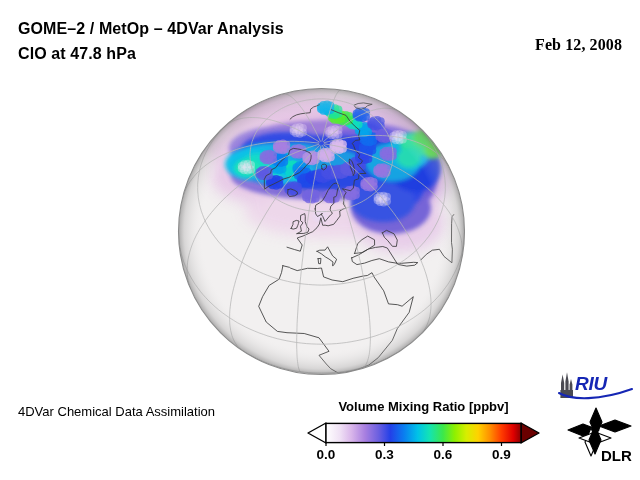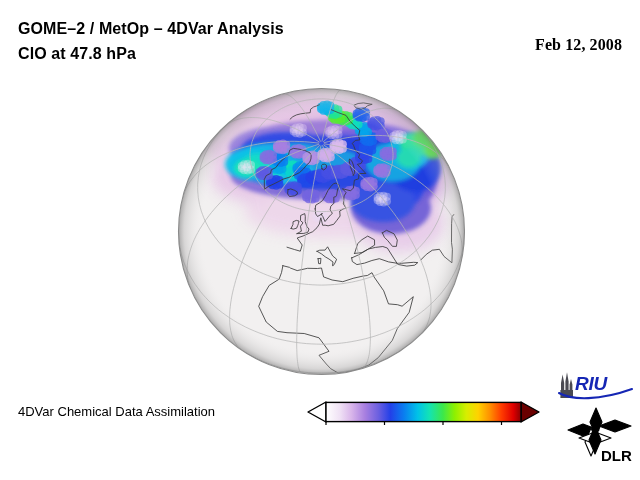--- a/index.html
+++ b/index.html
@@ -672,20 +672,21 @@
 
     <circle cx="144.5" cy="159.5" r="143" fill="none" stroke="#8a8a8a" stroke-width="1.1"></circle>
   </svg>
 </div>
 
 <div id="footer-credits">
   <div class="credit-line">4DVar Chemical Data Assimilation</div>
 </div>
 
 <div id="colorbar-block">
+  <div id="colorbar-title">Volume Mixing Ratio [ppbv]</div>
 
   <svg id="colorbar-svg" viewBox="0 0 235 26">
     <defs>
       <linearGradient id="cbGrad" x1="0%" y1="0%" x2="100%" y2="0%">
           <stop offset="0%" stop-color="#ffffff"></stop>
           <stop offset="7.000000000000001%" stop-color="#f0e2f5"></stop>
           <stop offset="13%" stop-color="#d9b6ea"></stop>
           <stop offset="20%" stop-color="#a87fe0"></stop>
           <stop offset="27%" stop-color="#6a5fe0"></stop>
           <stop offset="33%" stop-color="#2340e8"></stop>
@@ -711,20 +712,26 @@
     <rect x="20" y="3.4" width="195" height="19.2" fill="none" stroke="#000000" stroke-width="1.4"></rect>
 
     <g id="cb-ticks" stroke="#000000" stroke-width="1.2">
         <line x1="20" y1="22.6" x2="20" y2="26"></line>
         <line x1="78.5" y1="22.6" x2="78.5" y2="26"></line>
         <line x1="137" y1="22.6" x2="137" y2="26"></line>
         <line x1="195.5" y1="22.6" x2="195.5" y2="26"></line>
       </g>
   </svg>
 
+  <div id="colorbar-ticklabels">
+      <div class="cb-tick-label" style="left: 20px;">0.0</div>
+      <div class="cb-tick-label" style="left: 78.5px;">0.3</div>
+      <div class="cb-tick-label" style="left: 137px;">0.6</div>
+      <div class="cb-tick-label" style="left: 195.5px;">0.9</div>
+    </div>
 </div>
 
 <svg id="logo-riu" viewBox="0 0 78 30">
 
   <g fill="#4a4a52">
     <path d="M5 28 L5 13 L6.6 4.5 L8.2 13 L8.2 28 Z"></path>
     <path d="M9.4 28 L9.4 11.5 L11 2.2 L12.6 11.5 L12.6 28 Z"></path>
     <path d="M13.6 28 L13.6 14.5 L15 9 L16.4 14.5 L16.4 28 Z"></path>
     <rect x="4.4" y="20" width="12.6" height="8"></rect>
   </g>

